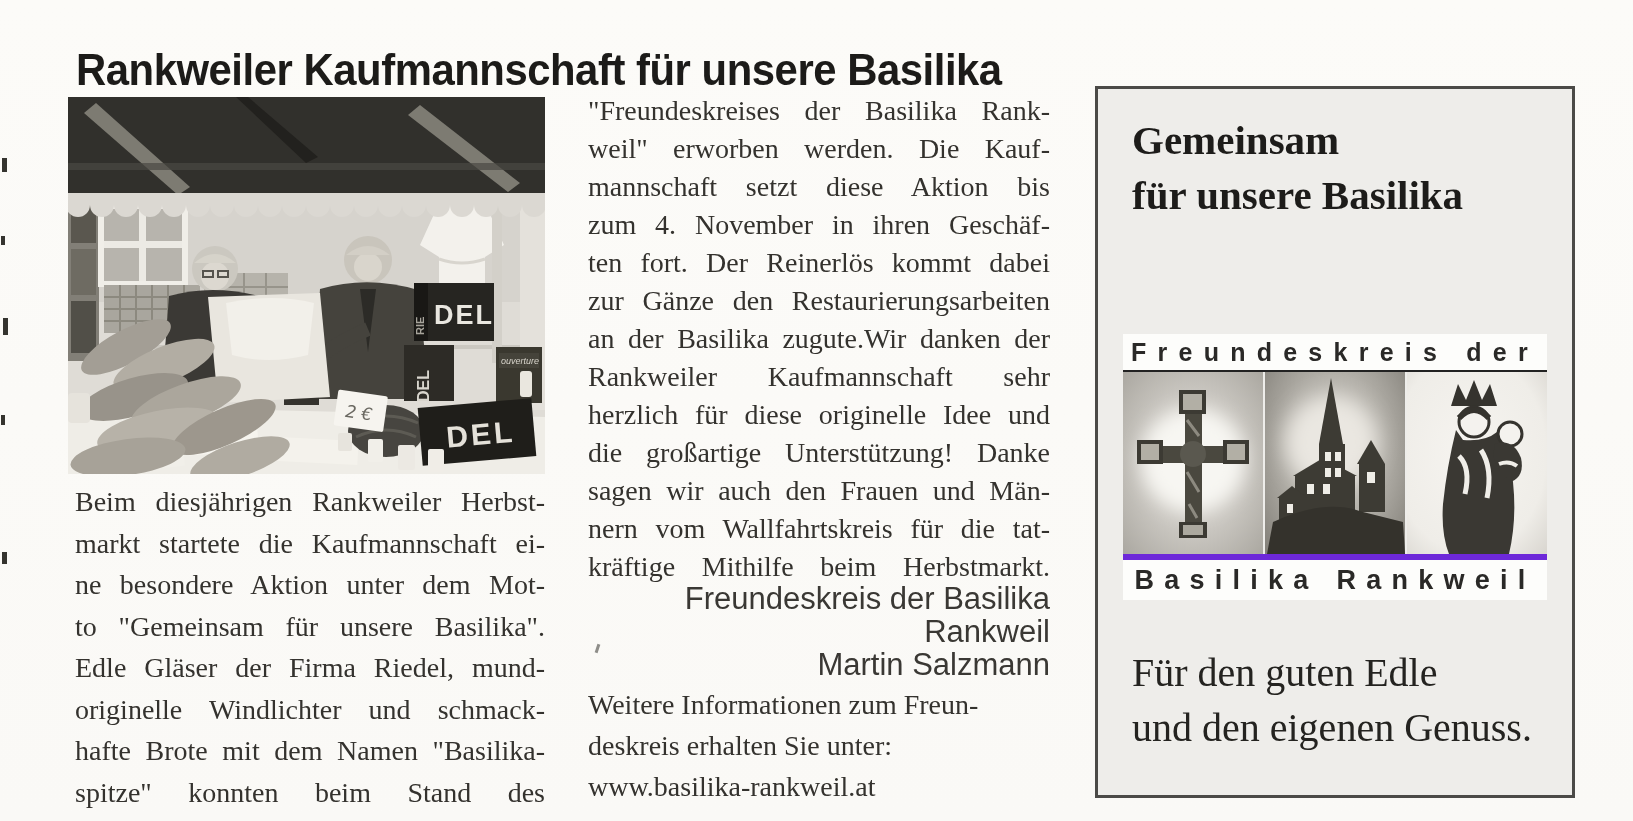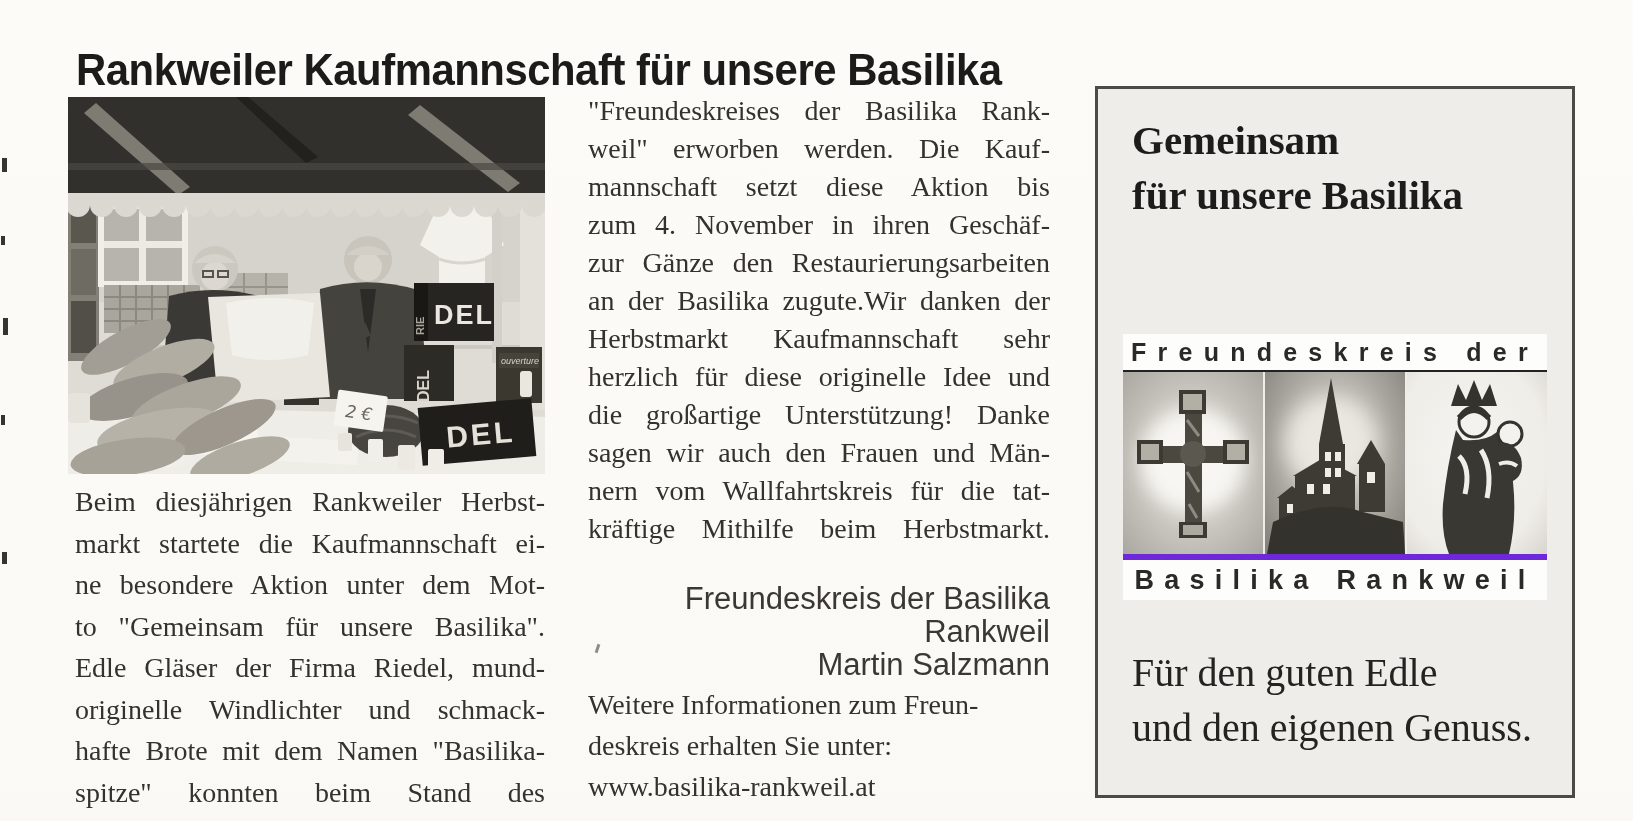--- a/index.html
+++ b/index.html
@@ -235,23 +235,24 @@
       <div class="bl">originelle Windlichter und schmack-</div>
       <div class="bl">hafte Brote mit dem Namen "Basilika-</div>
       <div class="bl">spitze" konnten beim Stand des</div>
     </div>
 
   <div class="para mid-para">
       <div class="bl">"Freundeskreises der Basilika Rank-</div>
       <div class="bl">weil" erworben werden. Die Kauf-</div>
       <div class="bl">mannschaft setzt diese Aktion bis</div>
       <div class="bl">zum 4. November in ihren Geschäf-</div>
+      <div class="bl">ten fort. Der Reinerlös kommt dabei</div>
       <div class="bl">zur Gänze den Restaurierungsarbeiten</div>
       <div class="bl">an der Basilika zugute.Wir danken der</div>
-      <div class="bl">Herbstmarkt Kaufmannschaft sehr</div>
+      <div class="bl">Rankweiler Kaufmannschaft sehr</div>
       <div class="bl">herzlich für diese originelle Idee und</div>
       <div class="bl">die großartige Unterstützung! Danke</div>
       <div class="bl">sagen wir auch den Frauen und Män-</div>
       <div class="bl">nern vom Wallfahrtskreis für die tat-</div>
       <div class="bl">kräftige Mithilfe beim Herbstmarkt.</div>
     </div>
 
   <div class="byline">
     <div>Freundeskreis der Basilika Rankweil</div>
     <div>Martin Salzmann</div>

